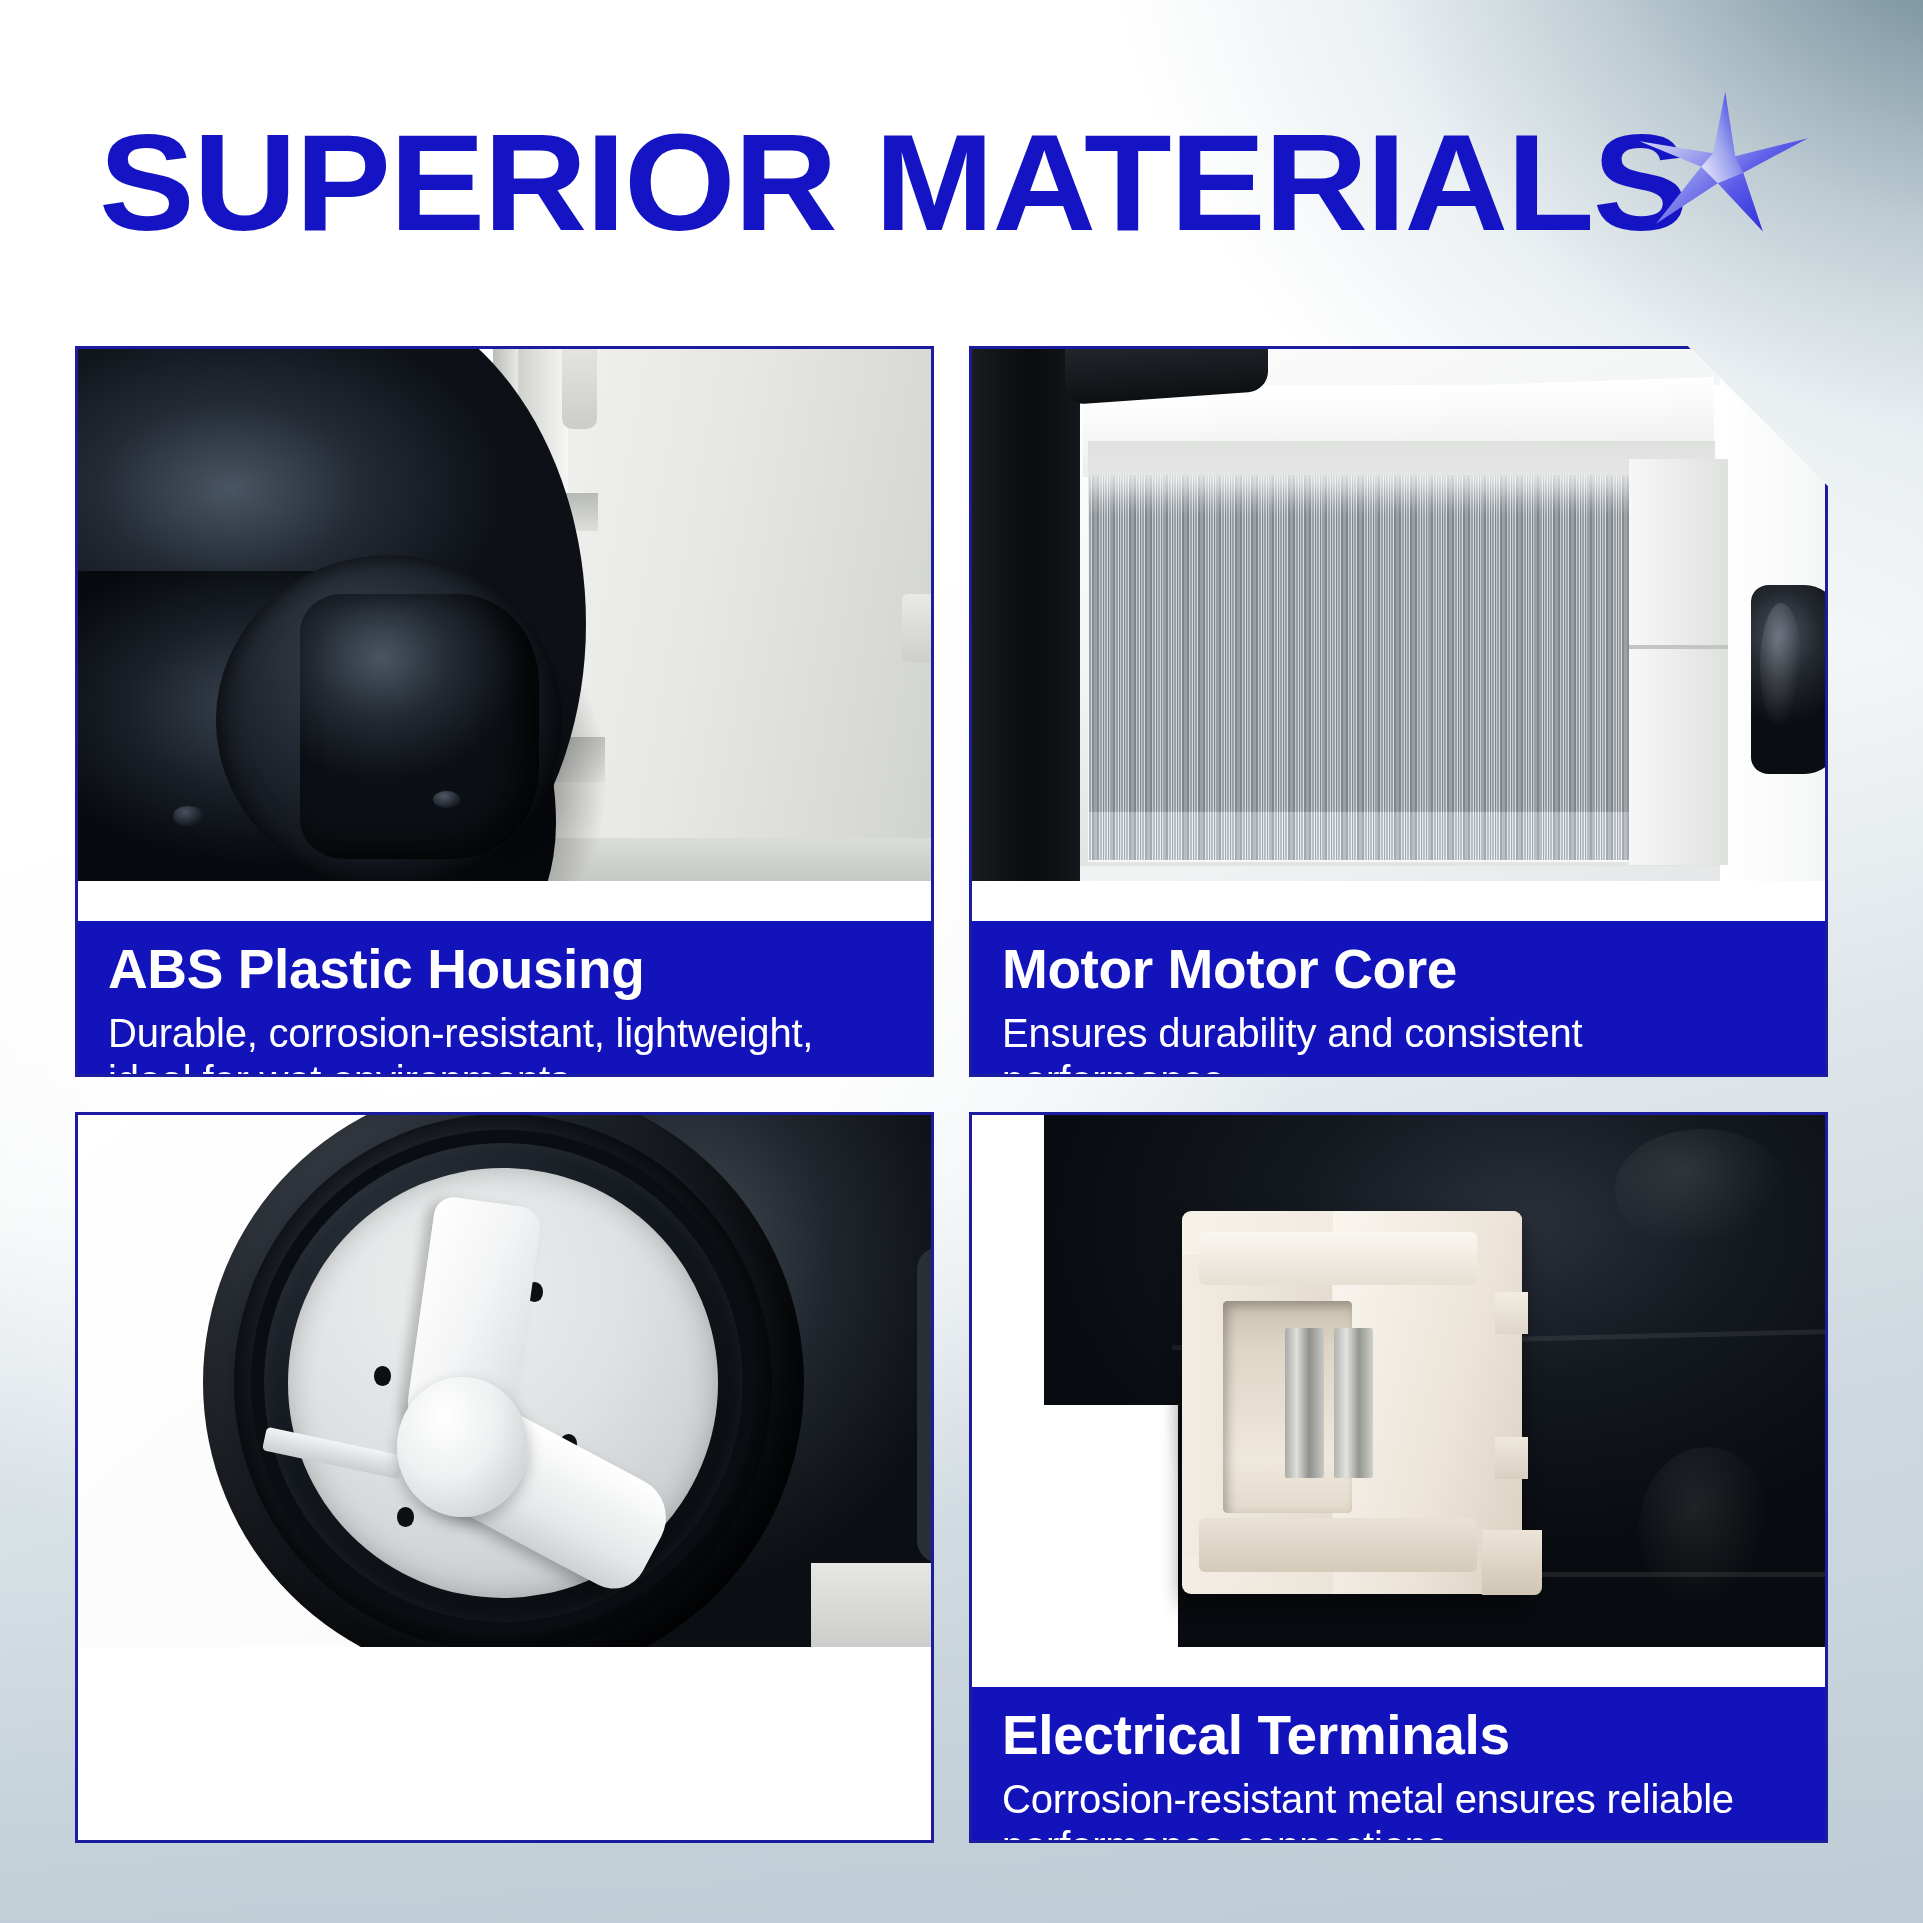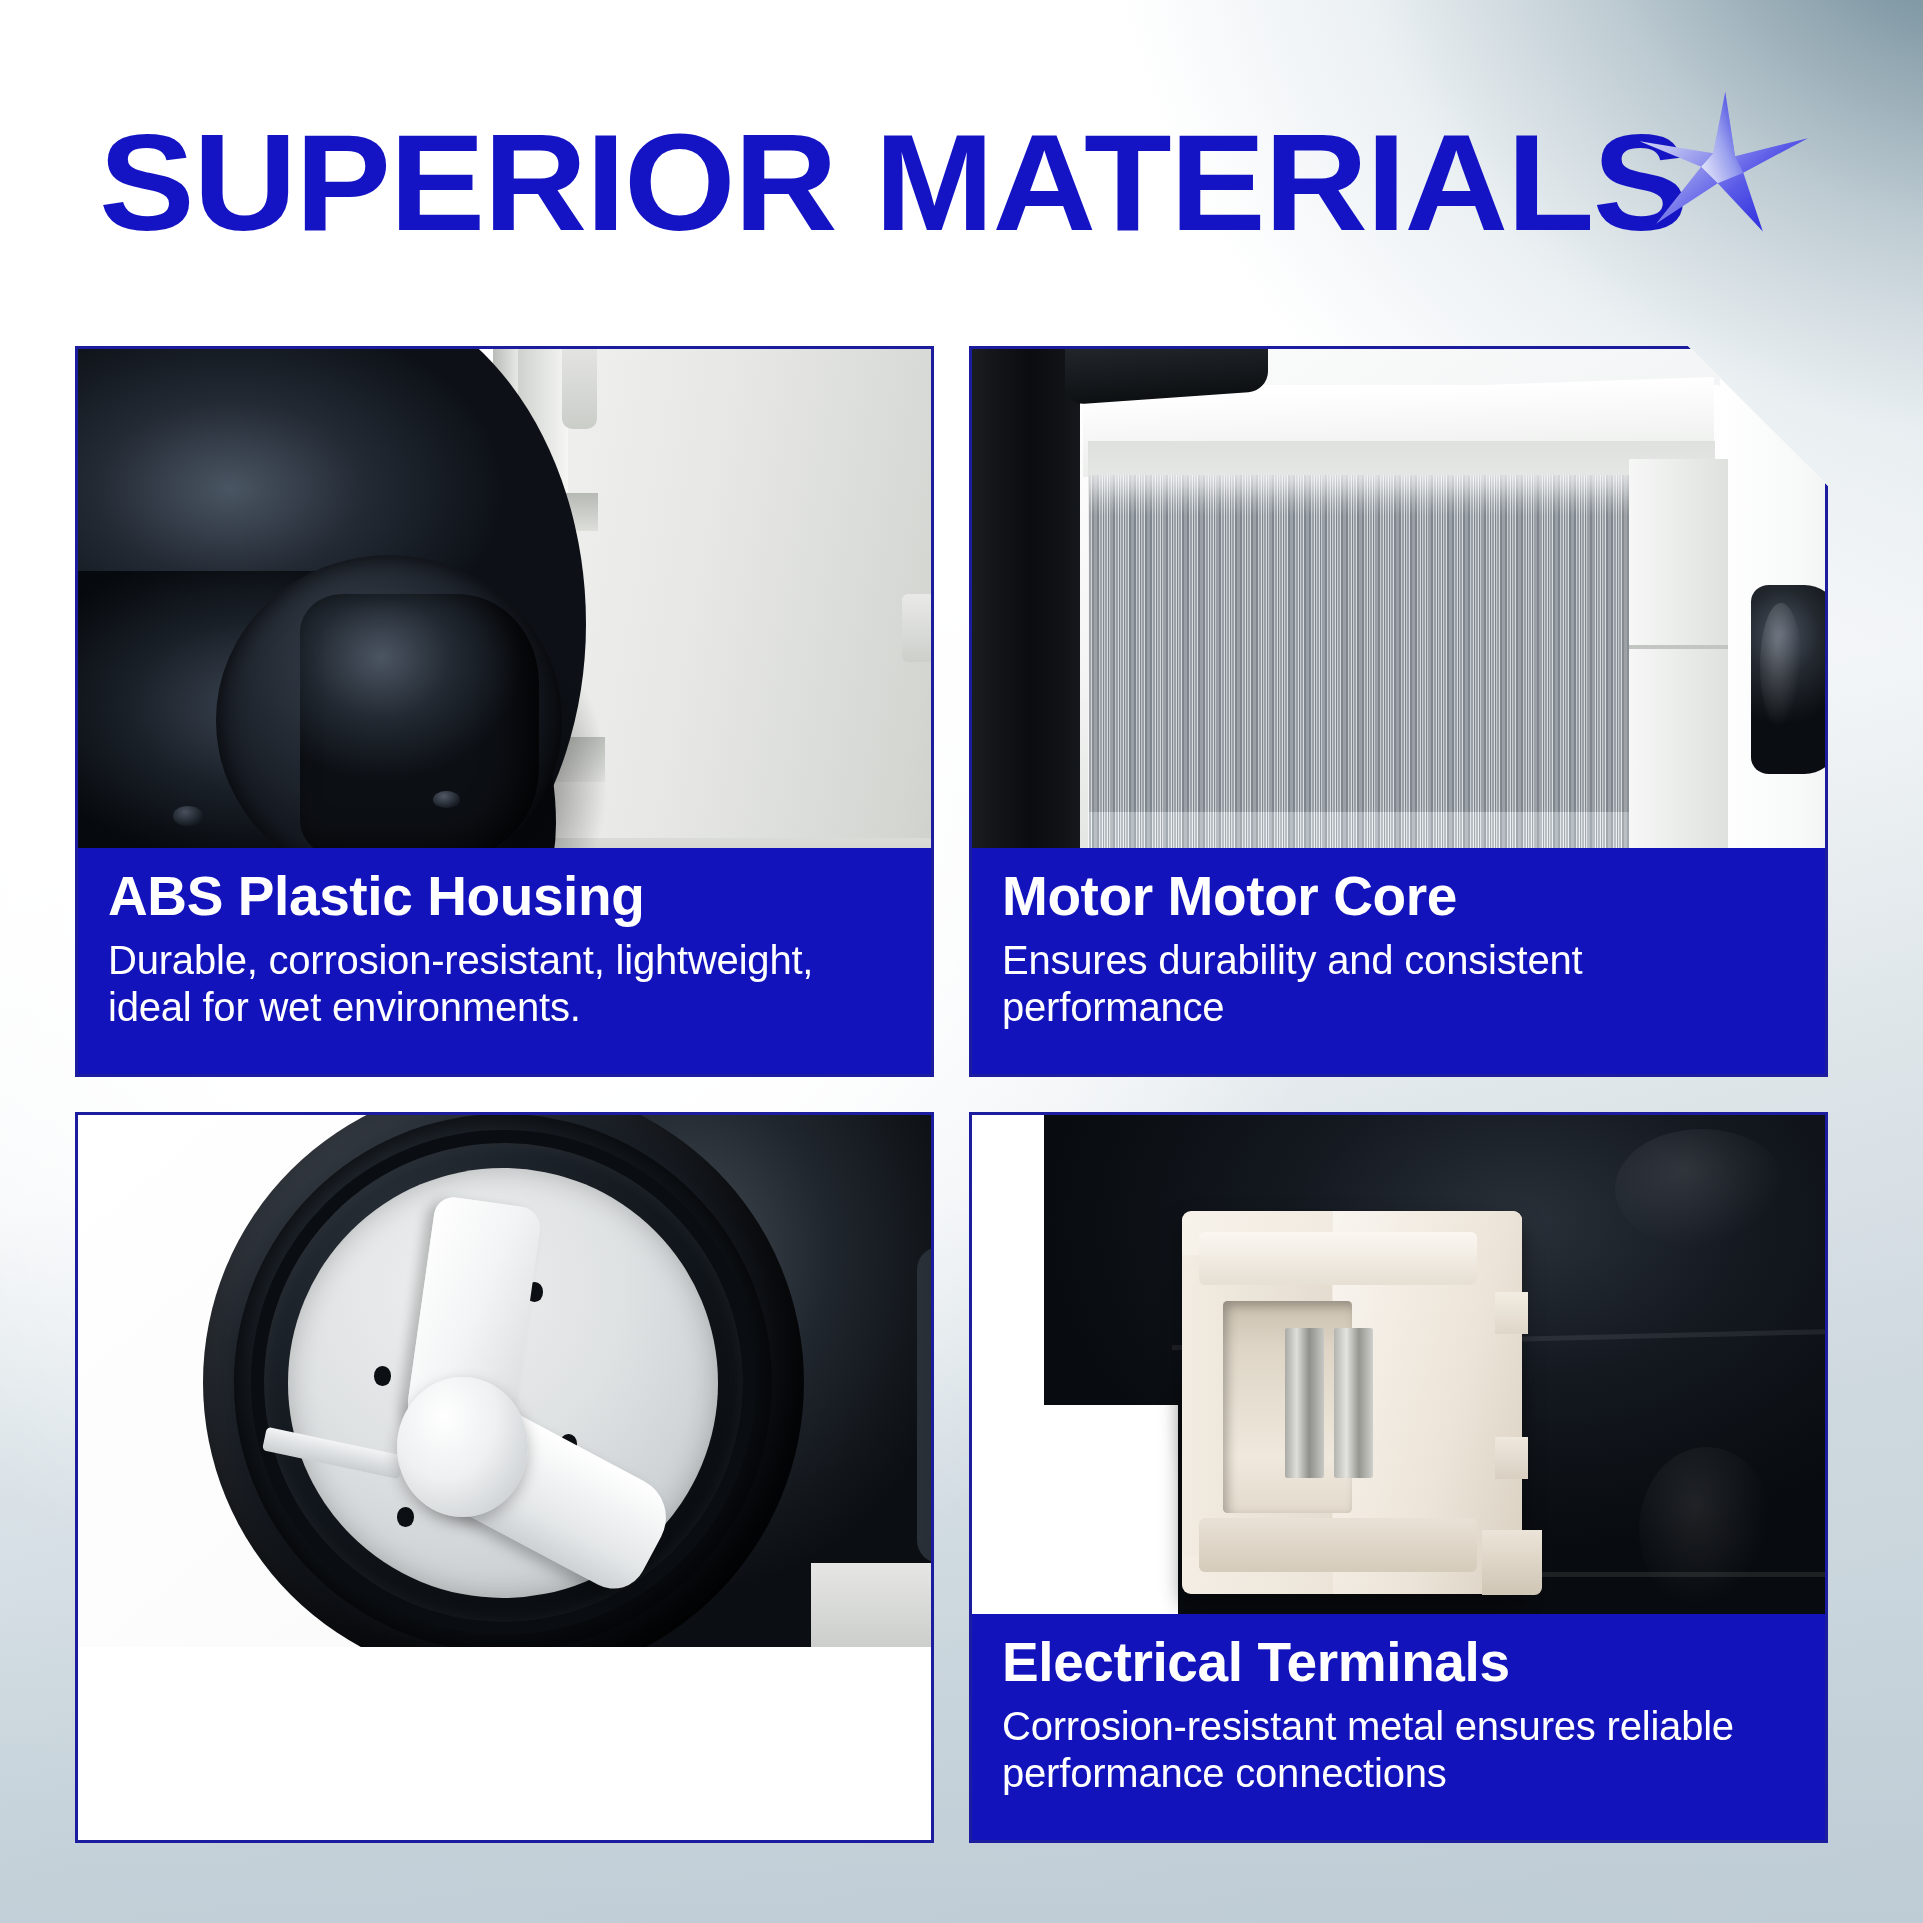--- a/index.html
+++ b/index.html
@@ -99,21 +99,21 @@
     position:absolute;
     left:0; top:0; width:100%; height:535px;
     background:#ffffff;
     overflow:hidden;
   }
   .photo { position:absolute; inset:0; }
 
   
   .caption {
     position:absolute;
-    left:0; bottom:0; width:100%; height:229px;
+    left:0; bottom:0; width:100%; height:156px;
     background:#1313bb;
     padding:21px 28.6px 0 33px;
   }
   .cap-title {
     color:#ffffff;
     font-size:55px;
     font-weight:700;
     line-height:1;
     letter-spacing:-0.4px;
     white-space:nowrap;

